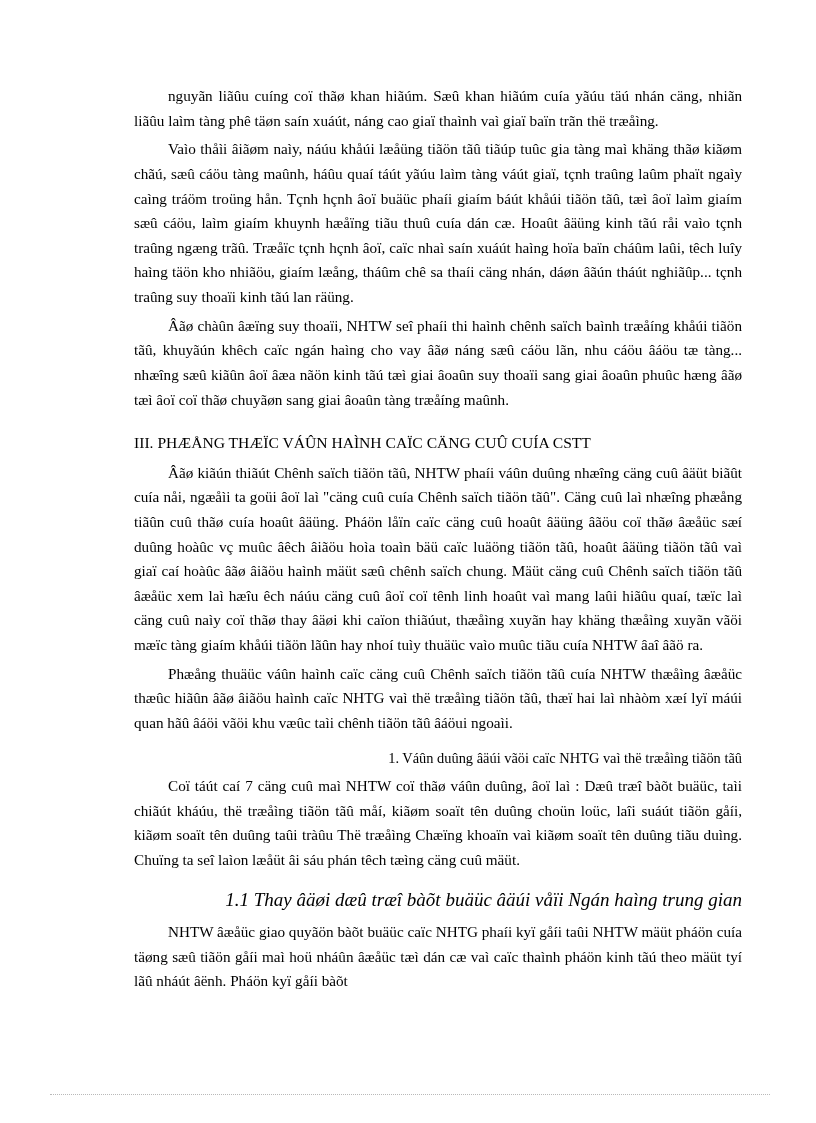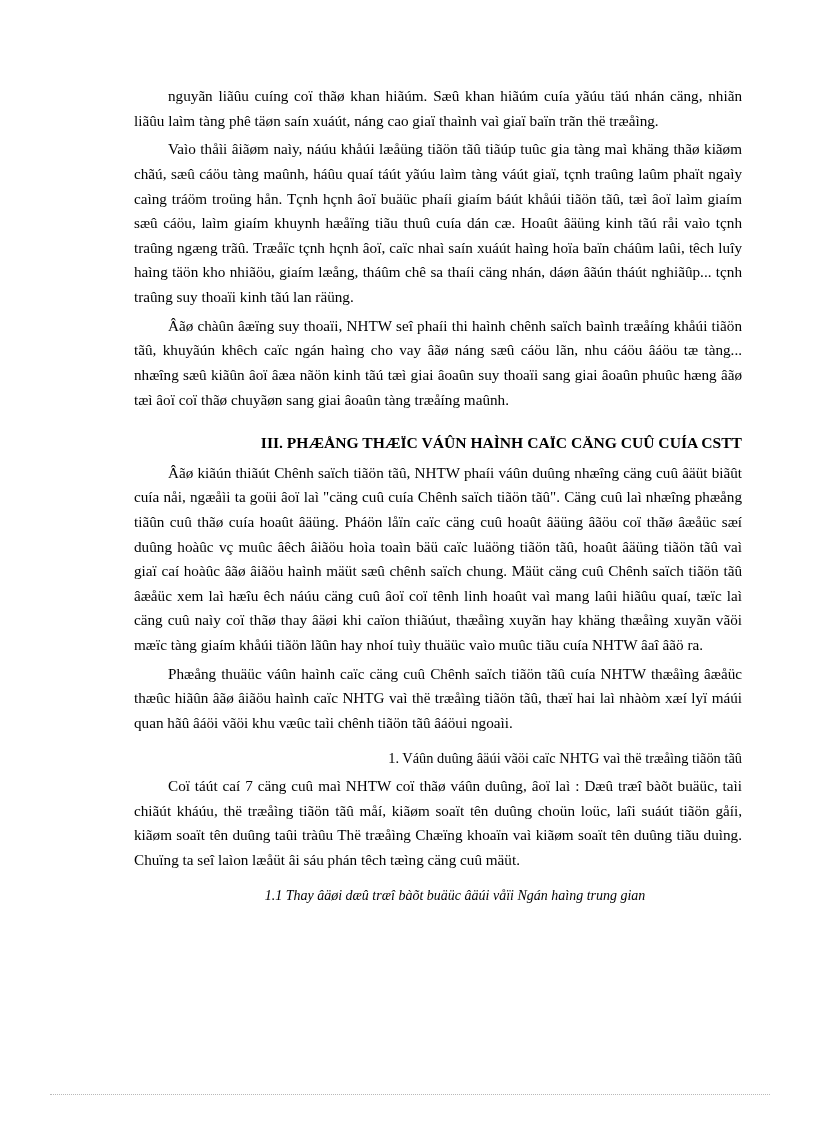--- a/index.html
+++ b/index.html
@@ -29,38 +29,38 @@
     line-height: 1.62;
     text-align: justify;
     text-justify: inter-word;
   }
   p.para {
     margin: 0 0 4px 0;
     text-indent: 34px;
   }
   h2.heading {
     font-size: 15.6px;
-    font-weight: bold;
+    font-weight: normal;
     margin: 20px 0 6px 0;
     text-indent: 0;
-    text-align: right;
+    text-align: left;
     line-height: 1.45;
   }
   p.sub-heading {
     margin: 11px 0 4px 0;
     text-indent: 34px;
     font-size: 14.4px;
     text-align: right;
   }
   p.sub-heading-italic {
     margin: 13px 0 4px 0;
     text-indent: 34px;
-    font-size: 14px;
+    font-size: 19px;
     font-style: italic;
-    text-align: center;
+    text-align: right;
   }
   .footer-rule {
     position: absolute;
     left: 46px;
     right: 46px;
     bottom: 28px;
     border-top: 1px dotted #b9b9b9;
     height: 0;
   }
 </style>
@@ -81,16 +81,17 @@
     <p class="para">Âãø kiãún thiãút Chênh saïch tiãön tãû, NHTW phaíi váûn duûng nhæîng cäng cuû âäüt biãût cuía nåi, ngæåìi ta goüi âoï laì "cäng cuû cuía Chênh saïch tiãön tãû". Cäng cuû laì nhæîng phæång tiãûn cuû thãø cuía hoaût âäüng. Pháön låïn caïc cäng cuû hoaût âäüng âãöu coï thãø âæåüc sæí duûng hoàûc vç muûc âêch âiãöu hoìa toaìn bäü caïc luäöng tiãön tãû, hoaût âäüng tiãön tãû vaì giaï caí hoàûc âãø âiãöu haình mäüt sæû chênh saïch chung. Mäüt cäng cuû Chênh saïch tiãön tãû âæåüc xem laì hæîu êch náúu cäng cuû âoï coï tênh linh hoaût vaì mang laûi hiãûu quaí, tæïc laì cäng cuû naìy coï thãø thay âäøi khi caïon thiãúut, thæåìng xuyãn hay khäng thæåìng xuyãn vãöi mæïc tàng giaím khåúi tiãön lãûn hay nhoí tuìy thuäüc vaìo muûc tiãu cuía NHTW âaî âãö ra.</p>
 
     <p class="para">Phæång thuäüc váûn haình caïc cäng cuû Chênh saïch tiãön tãû cuía NHTW thæåìng âæåüc thæûc hiãûn âãø âiãöu haình caïc NHTG vaì thë træåìng tiãön tãû, thæï hai laì nhàòm xæí lyï máúi quan hãû âáöi vãöi khu væûc taìi chênh tiãön tãû âáöui ngoaìi.</p>
 
     <p class="sub-heading">1.  Váûn duûng âäúi vãöi caïc NHTG vaì thë træåìng tiãön tãû</p>
 
     <p class="para">Coï táút caí 7 cäng cuû maì NHTW coï thãø váûn duûng, âoï laì : Dæû træî bàõt buäüc, taìi chiãút kháúu, thë træåìng tiãön tãû måí, kiãøm soaït tên duûng choün loüc, laîi suáút tiãön gåíi, kiãøm soaït tên duûng taûi tràûu Thë træåìng Chæïng khoaïn vaì kiãøm soaït tên duûng tiãu duìng. Chuïng ta seî laìon læåüt âi sáu phán têch tæìng cäng cuû mäüt.</p>
 
     <p class="sub-heading-italic">1.1  Thay âäøi dæû træî bàõt buäüc âäúi våïi Ngán haìng trung gian</p>
 
+    <p class="para">NHTW âæåüc giao quyãön bàõt buäüc caïc NHTG phaíi kyï gåíi taûi NHTW mäüt pháön cuía täøng sæû tiãön gåíi maì hoü nháûn âæåüc tæì dán cæ vaì caïc thaình pháön kinh tãú theo mäüt tyí lãû nháút âënh. Pháön kyï gåíi bàõt</p>
 
   </div>
   <div class="footer-rule"></div>
 </div>
 
 </body></html>

